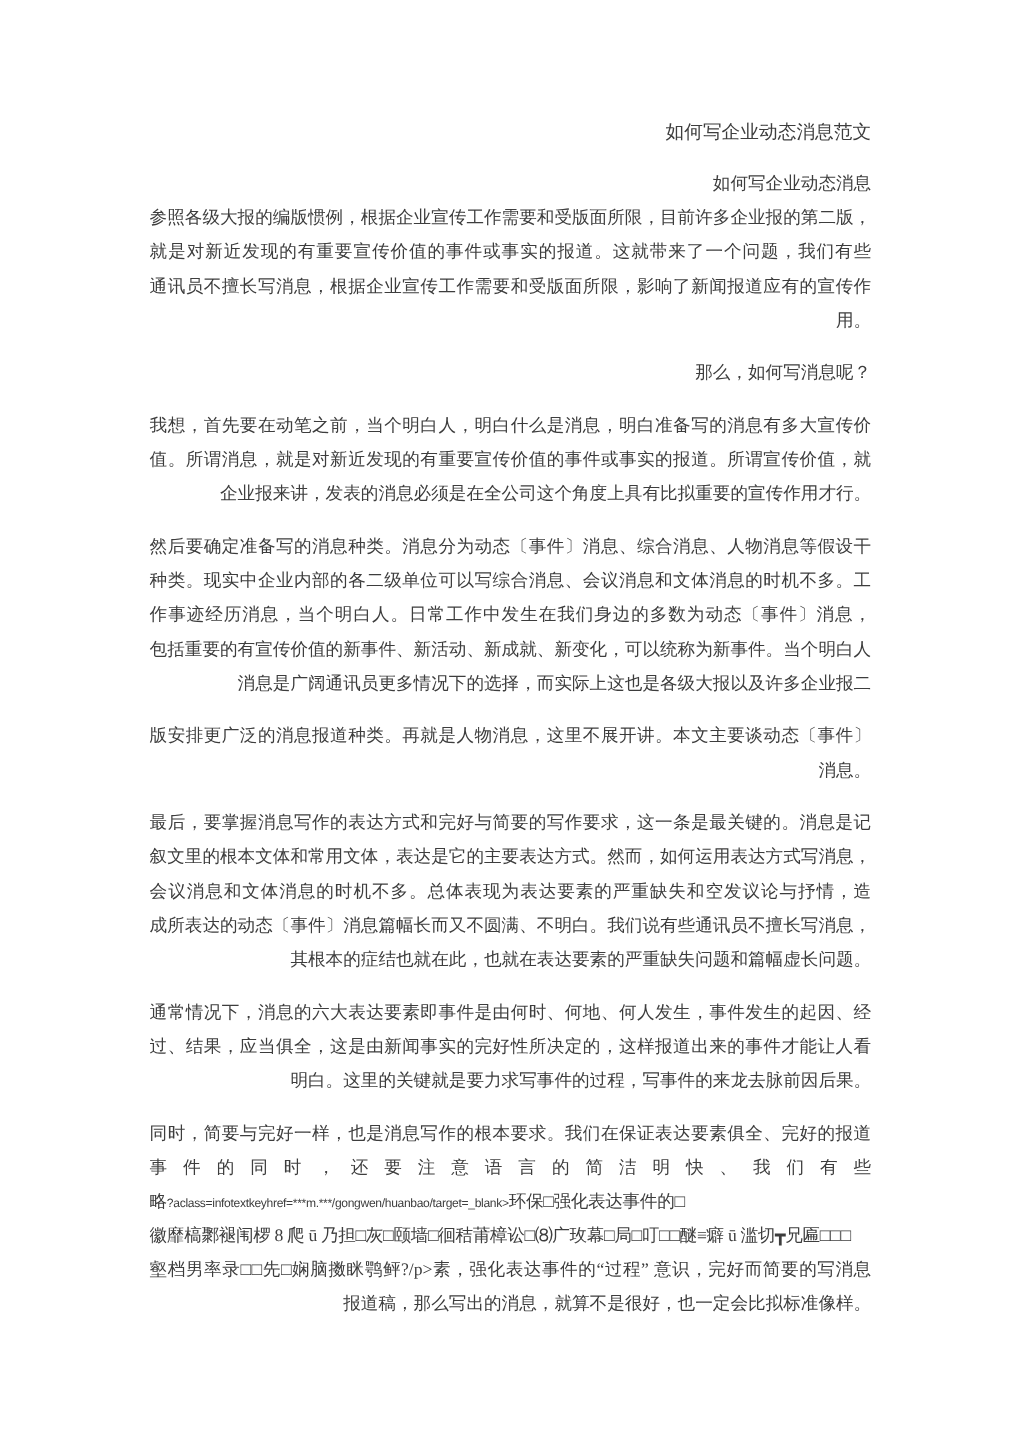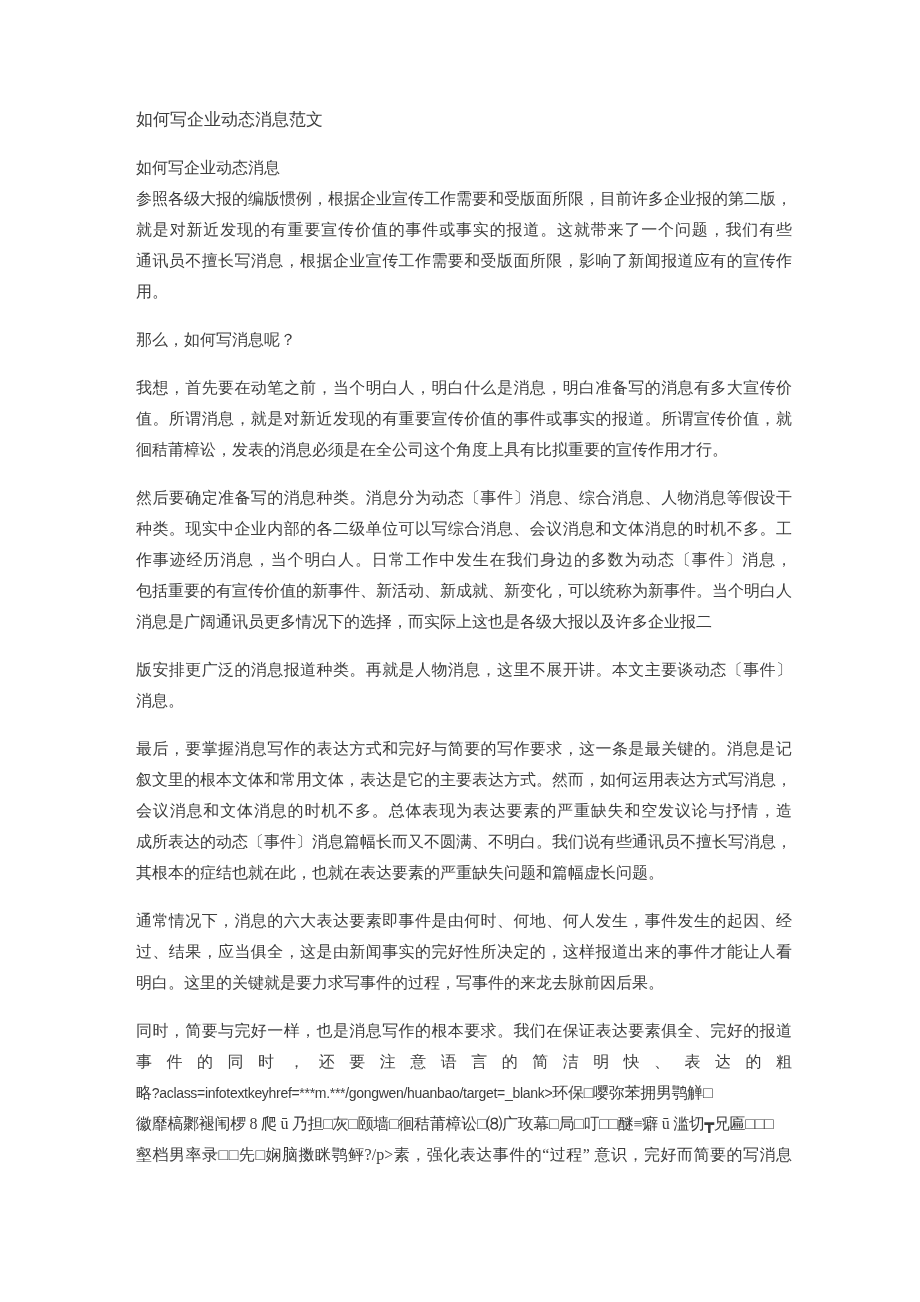--- a/index.html
+++ b/index.html
@@ -16,51 +16,51 @@
   }
   .page {
     box-sizing: content-box;
     width: 656px;
     padding: 104px 128px 0 136px;
   }
   .doc-title {
     height: 31px;
     line-height: 31px;
     font-size: 17px;
-    text-align: left;
+    text-align: right;
     margin: 0 0 17px 0;
     white-space: nowrap;
   }
   .para {
     margin: 0 0 17px 0;
   }
   .para.tight {
     margin-bottom: 0;
   }
   .line {
     font-size: 16px;
     height: 31px;
     line-height: 31px;
     text-align: justify;
     text-align-last: justify;
     overflow: hidden;
   }
   .line.short {
-    text-align: left;
+    text-align: right;
     text-align-last: auto;
   }
   .line.risky {
     white-space: nowrap;
     text-align: left;
     text-align-last: auto;
     letter-spacing: -0.3px;
   }
   .seg-ascii {
     font-family: "Liberation Sans", "DejaVu Sans", sans-serif;
-    font-size: 14px;
+    font-size: 11px;
     letter-spacing: -0.3px;
   }
 </style>
 </head>
 <body>
 
 <div class="page">
 
   <div class="doc-title">如何写企业动态消息范文</div>
 
@@ -75,21 +75,21 @@
     <div class="line short">用。</div>
   </div>
 
   <div class="para">
     <div class="line short">那么，如何写消息呢？</div>
   </div>
 
   <div class="para">
     <div class="line">我想，首先要在动笔之前，当个明白人，明白什么是消息，明白准备写的消息有多大宣传价</div>
     <div class="line">值。所谓消息，就是对新近发现的有重要宣传价值的事件或事实的报道。所谓宣传价值，就</div>
-    <div class="line short">徊秸莆樟讼，发表的消息必须是在全公司这个角度上具有比拟重要的宣传作用才行。</div>
+    <div class="line short">企业报来讲，发表的消息必须是在全公司这个角度上具有比拟重要的宣传作用才行。</div>
   </div>
 
   <div class="para">
     <div class="line">然后要确定准备写的消息种类。消息分为动态〔事件〕消息、综合消息、人物消息等假设干</div>
     <div class="line">种类。现实中企业内部的各二级单位可以写综合消息、会议消息和文体消息的时机不多。工</div>
     <div class="line">作事迹经历消息，当个明白人。日常工作中发生在我们身边的多数为动态〔事件〕消息，</div>
     <div class="line">包括重要的有宣传价值的新事件、新活动、新成就、新变化，可以统称为新事件。当个明白人</div>
     <div class="line short">消息是广阔通讯员更多情况下的选择，而实际上这也是各级大报以及许多企业报二</div>
   </div>
 
@@ -107,19 +107,20 @@
   </div>
 
   <div class="para">
     <div class="line">通常情况下，消息的六大表达要素即事件是由何时、何地、何人发生，事件发生的起因、经</div>
     <div class="line">过、结果，应当俱全，这是由新闻事实的完好性所决定的，这样报道出来的事件才能让人看</div>
     <div class="line short">明白。这里的关键就是要力求写事件的过程，写事件的来龙去脉前因后果。</div>
   </div>
 
   <div class="para">
     <div class="line">同时，简要与完好一样，也是消息写作的根本要求。我们在保证表达要素俱全、完好的报道</div>
-    <div class="line">事件的同时，还要注意语言的简洁明快、表达的粗</div>
-    <div class="line risky"><span>略</span><span class="seg-ascii">?aclass=infotextkeyhref=***m.***/gongwen/huanbao/target=_blank&gt;</span><span>环保□嘤弥苯拥男鹗觯□</span></div>
+    <div class="line">事件的同时，还要注意语言的简洁明快、我们有些</div>
+    <div class="line risky"><span>略</span><span class="seg-ascii">?aclass=infotextkeyhref=***m.***/gongwen/huanbao/target=_blank&gt;</span><span>环保□强化表达事件的□</span></div>
     <div class="line risky">徽靡槁鄹褪闱椤 8 爬 ū 乃担□灰□颐墙□徊秸莆樟讼□⑻广玫幕□局□叮□□醚≡癖 ū 滥切┳兄匾□□□</div>
     <div class="line">壑档男率录□□先□娴脑擞眯鹗鲆?/p&gt;素，强化表达事件的“过程” 意识，完好而简要的写消息</div>
+    <div class="line short">报道稿，那么写出的消息，就算不是很好，也一定会比拟标准像样。</div>
   </div>
 
 </div>
 
 </body></html>

